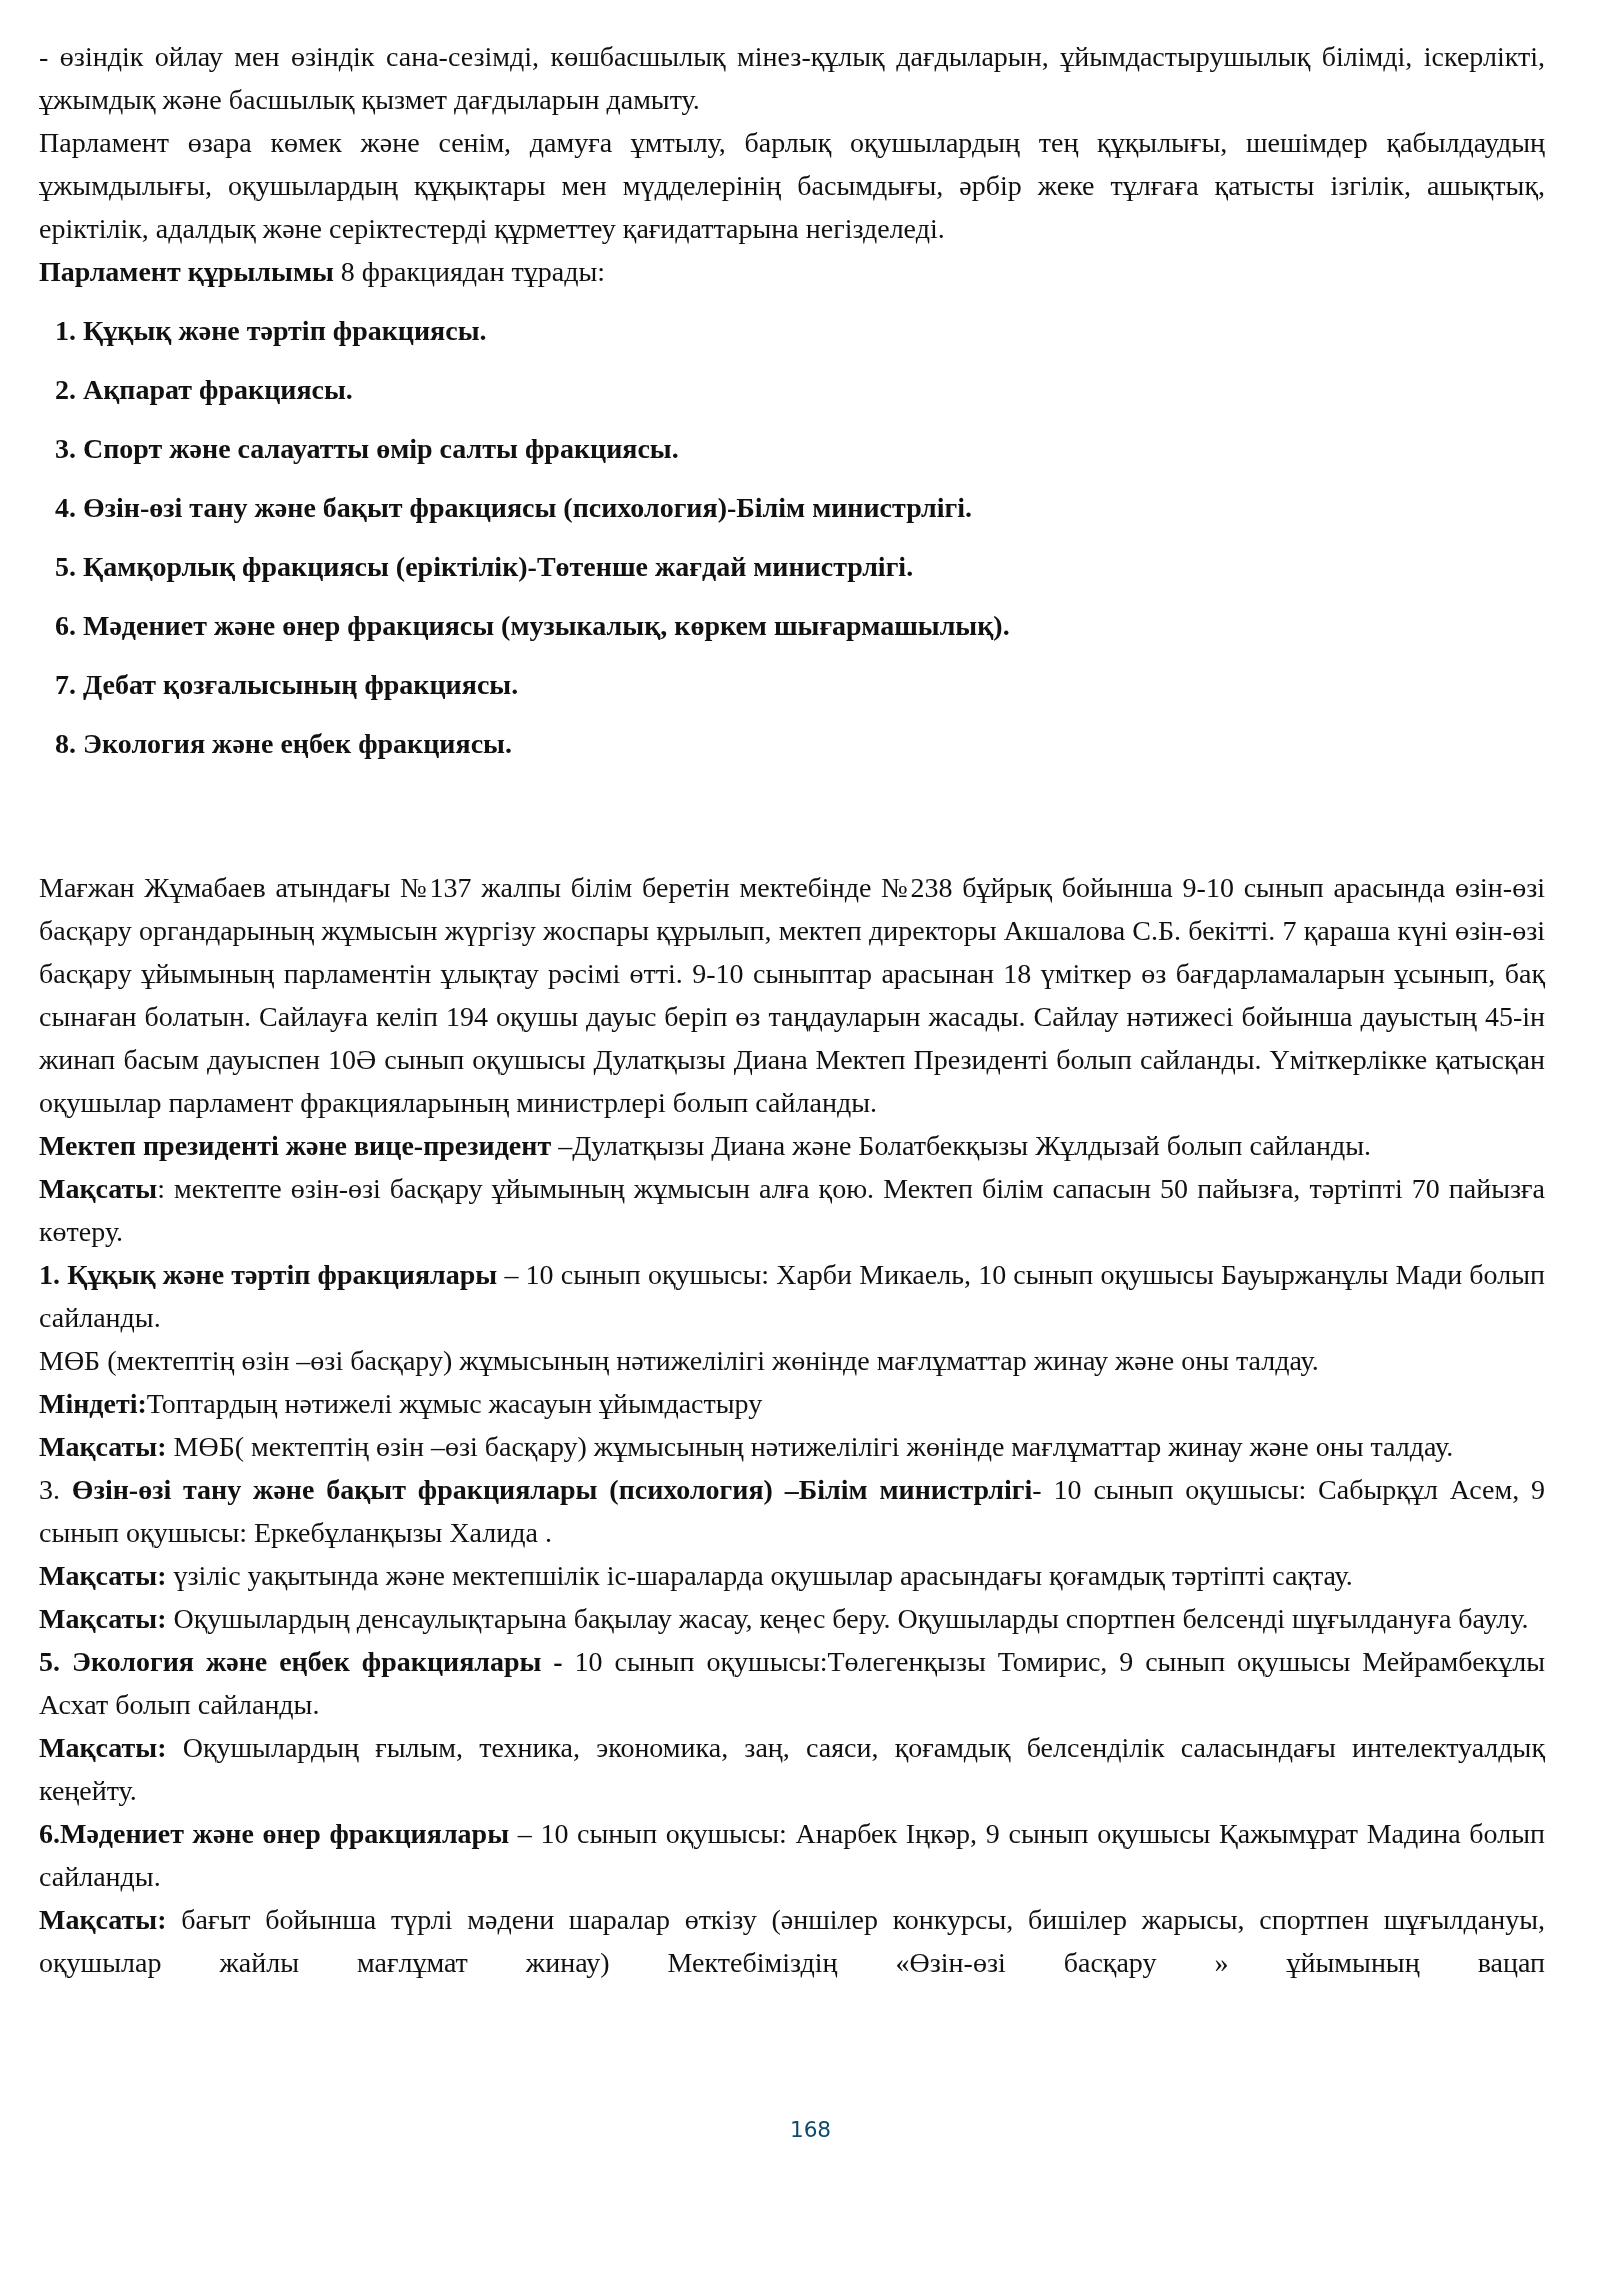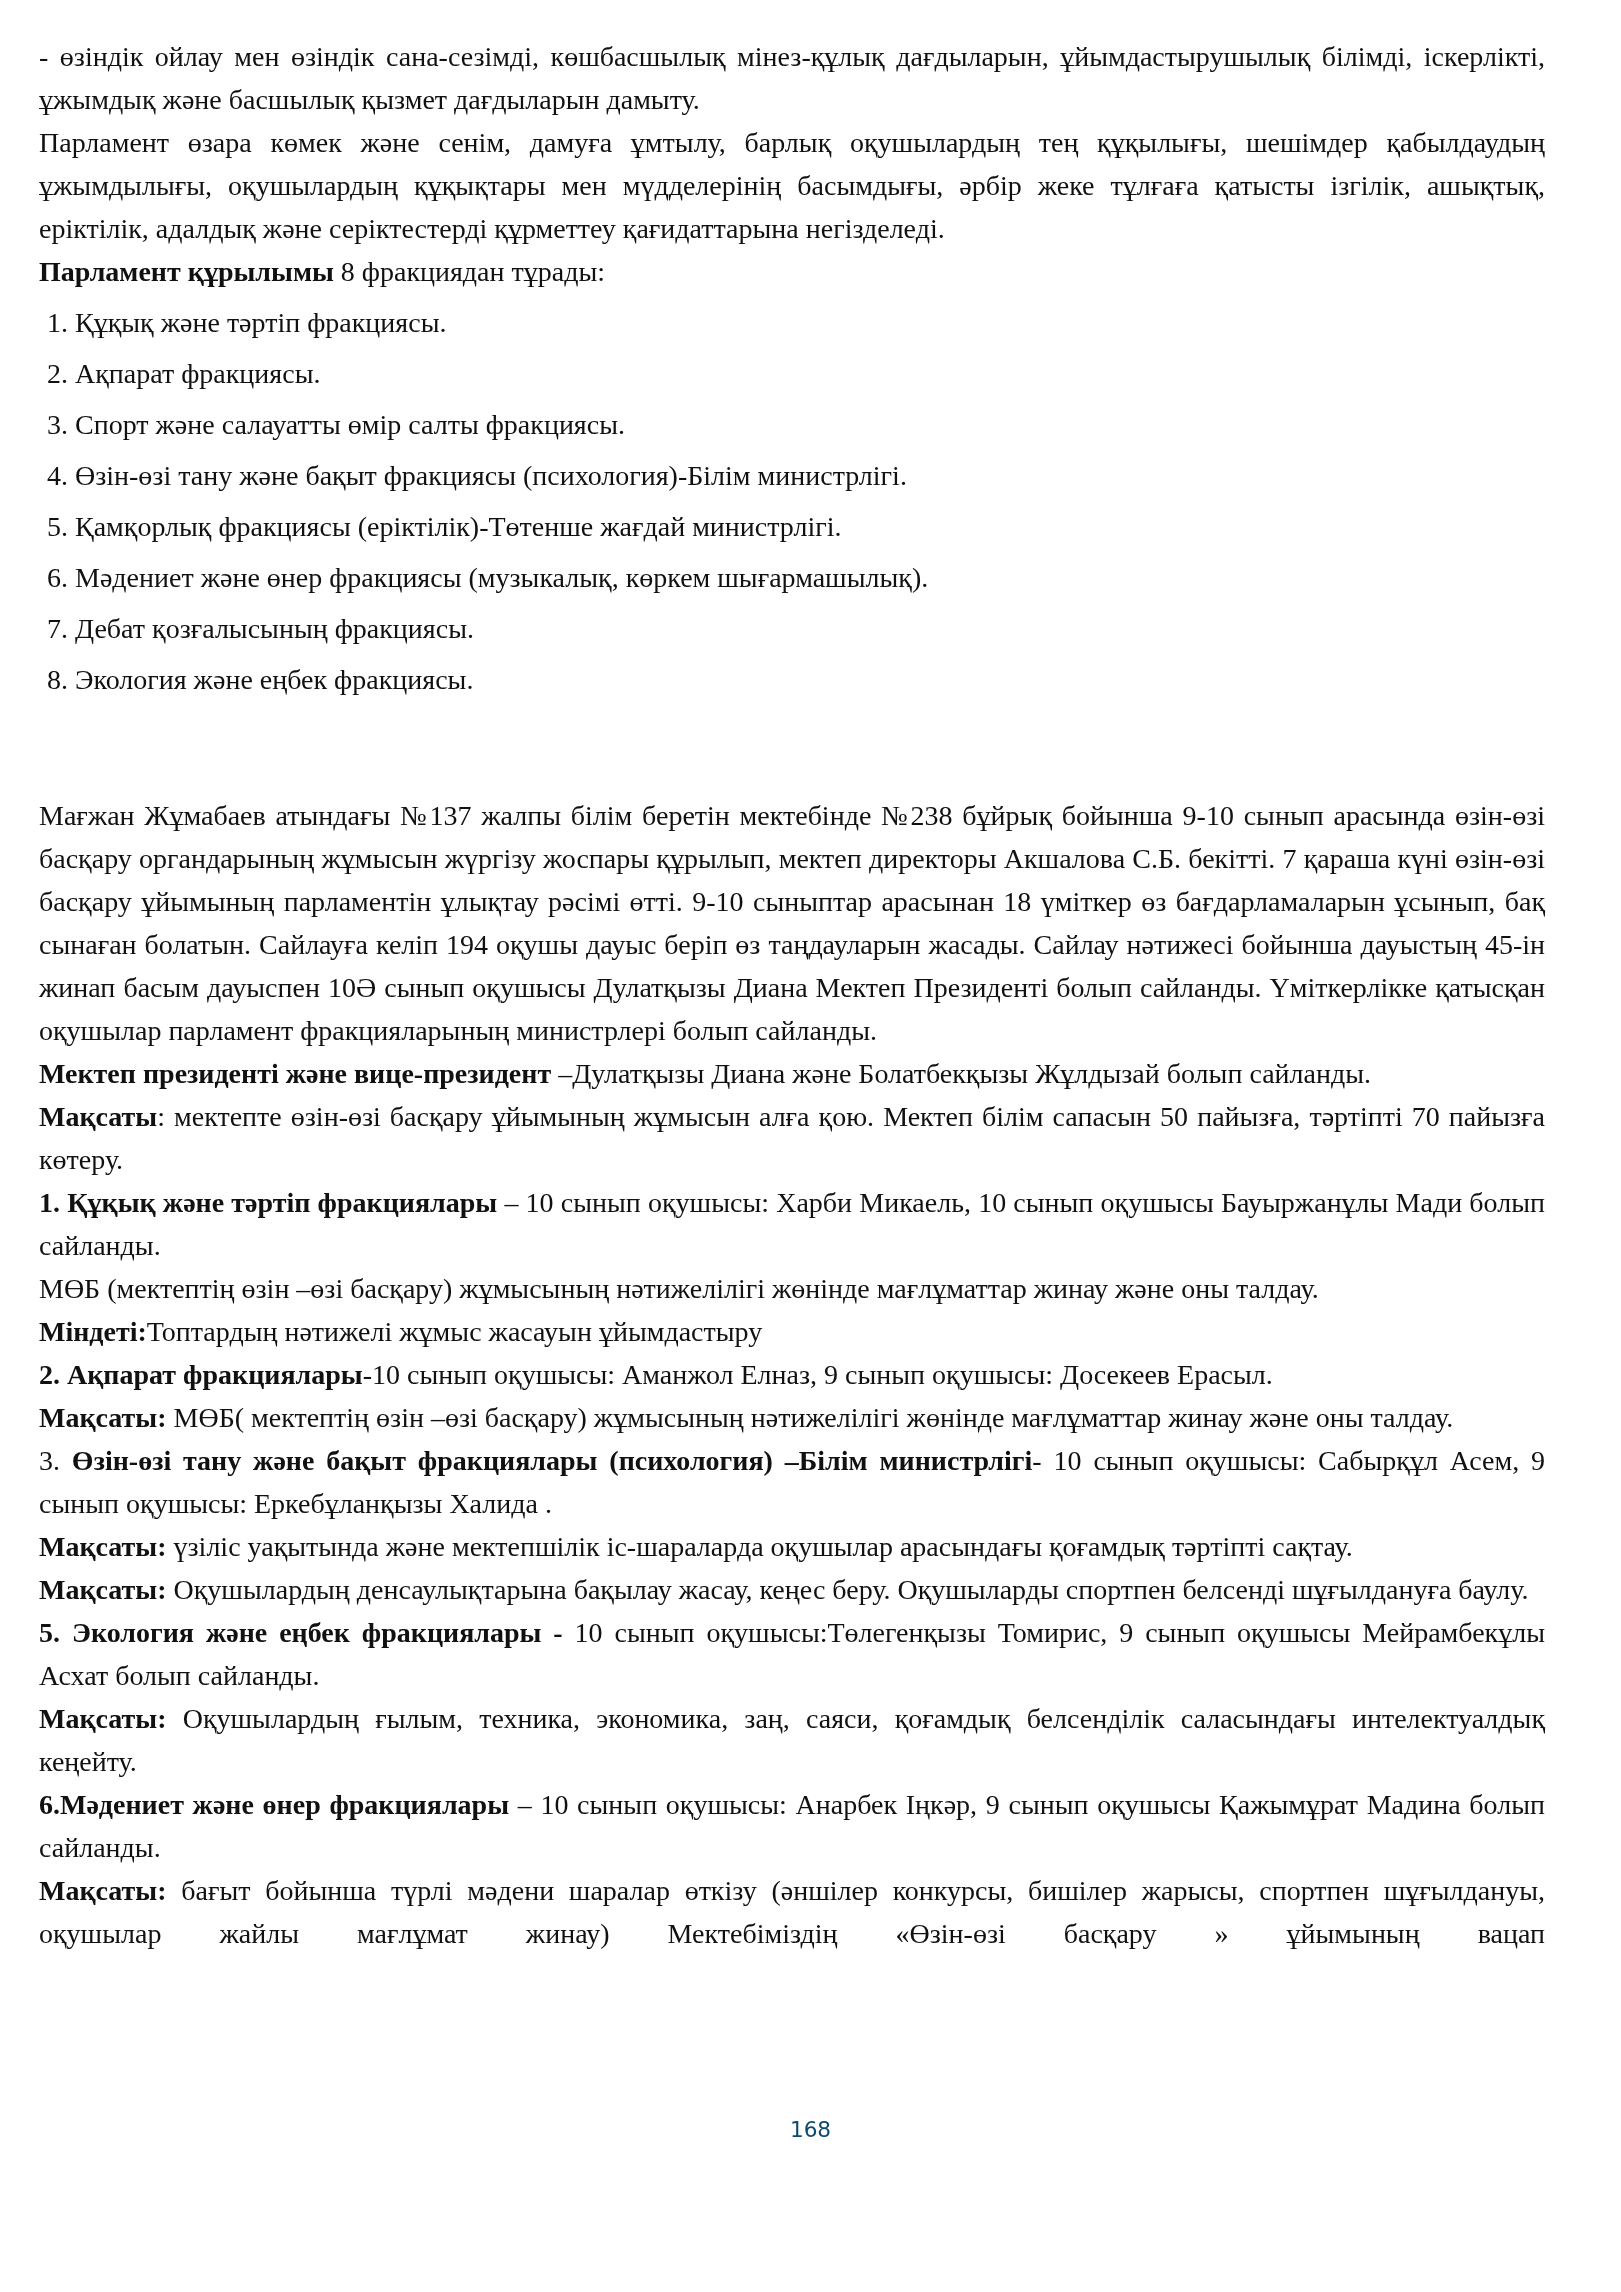--- a/index.html
+++ b/index.html
@@ -26,21 +26,21 @@
     .p {
       margin: 0;
       text-align: justify;
       text-align-last: left;
     }
     .p.just-last {
       text-align-last: justify;
     }
     .b { font-weight: bold; }
     .spacer { height: 85px; }
-    .list-line { margin: 8px; }
+    .list-line { margin: 16px; font-weight: bold; }
     .page-number {
       position: absolute;
       left: 0;
       width: 1621px;
       top: 2117px;
       text-align: center;
       font-family: "DejaVu Sans", "Liberation Sans", sans-serif;
       font-size: 21.6px;
       color: #0c4a6e;
     }
@@ -72,21 +72,20 @@
   <p class="p"><span>Мағжан Жұмабаев атындағы №137 жалпы білім беретін мектебінде №238 бұйрық бойынша 9-10 сынып арасында өзін-өзі басқару органдарының жұмысын жүргізу жоспары құрылып, мектеп директоры Акшалова С.Б.  бекітті. 7 қараша күні өзін-өзі басқару ұйымының парламентін ұлықтау рәсімі өтті. 9-10 сыныптар арасынан 18 үміткер өз бағдарламаларын ұсынып, бақ сынаған болатын. Сайлауға келіп 194 оқушы дауыс беріп өз таңдауларын жасады. Сайлау нәтижесі бойынша дауыстың 45-ін жинап басым дауыспен 10Ә сынып оқушысы Дулатқызы Диана Мектеп Президенті болып сайланды. Үміткерлікке қатысқан оқушылар парламент фракцияларының министрлері болып сайланды.</span></p>
 
   <p class="p"><span class="b">Мектеп  президенті және вице-президент</span><span> –Дулатқызы Диана және Болатбекқызы Жұлдызай болып сайланды.</span></p>
 
   <p class="p"><span class="b">Мақсаты</span><span>: мектепте өзін-өзі басқару ұйымының жұмысын алға қою. Мектеп білім сапасын 50 пайызға, тәртіпті 70 пайызға көтеру.</span></p>
 
   <p class="p"><span class="b">1. Құқық және тәртіп фракциялары</span><span> – 10 сынып оқушысы: Харби Микаель, 10 сынып оқушысы Бауыржанұлы Мади болып сайланды.</span></p>
   <p class="p"><span>МӨБ (мектептің өзін –өзі басқару) жұмысының нәтижелілігі жөнінде мағлұматтар жинау және оны талдау.</span></p>
   <p class="p"><span class="b">Міндеті:</span><span>Топтардың нәтижелі жұмыс жасауын ұйымдастыру</span></p>
 
-  <p class="p"><span class="b">2. Ақпарат фракциялары</span><span>-10 сынып оқушысы: Аманжол Елназ, 9 сынып оқушысы: Досекеев Ерасыл.</span></p>
   <p class="p"><span class="b">Мақсаты:</span><span> МӨБ( мектептің өзін –өзі басқару) жұмысының нәтижелілігі жөнінде мағлұматтар жинау және оны талдау.</span></p>
 
   <p class="p"><span>3. </span><span class="b">Өзін-өзі тану және бақыт фракциялары (психология) –Білім министрлігі</span><span>- 10 сынып оқушысы: Сабырқұл Асем, 9 сынып оқушысы: Еркебұланқызы Халида .</span></p>
   <p class="p"><span class="b">Мақсаты:</span><span> үзіліс уақытында және мектепшілік іс-шараларда оқушылар арасындағы қоғамдық тәртіпті сақтау.</span></p>
 
   <p class="p"><span class="b">Мақсаты:</span><span> Оқушылардың денсаулықтарына бақылау жасау, кеңес беру. Оқушыларды спортпен белсенді шұғылдануға баулу.</span></p>
 
   <p class="p"><span class="b">5. Экология және еңбек фракциялары -</span><span> 10 сынып оқушысы:Төлегенқызы Томирис, 9 сынып оқушысы Мейрамбекұлы Асхат болып сайланды.</span></p>
   <p class="p"><span class="b">Мақсаты:</span><span> Оқушылардың ғылым, техника, экономика, заң, саяси, қоғамдық белсенділік саласындағы интелектуалдық кеңейту.</span></p>
 

